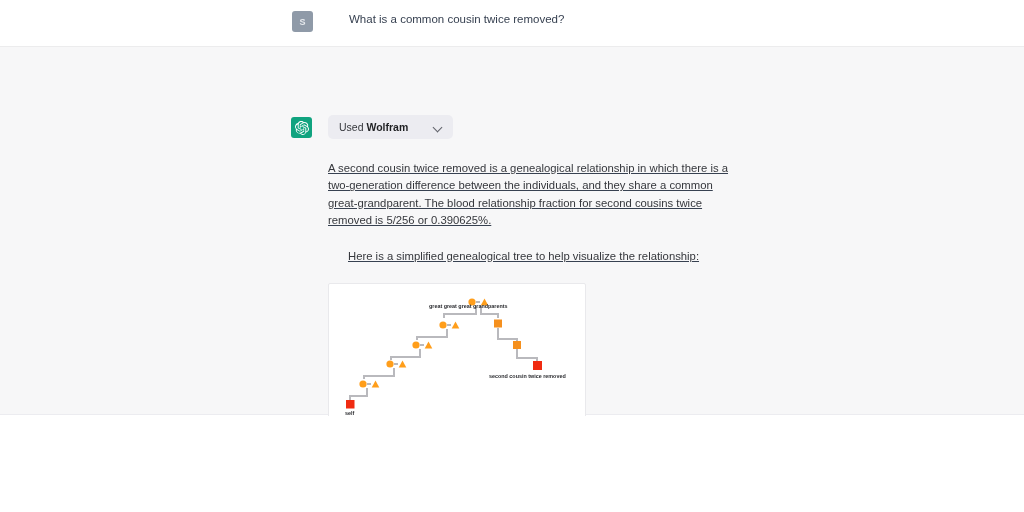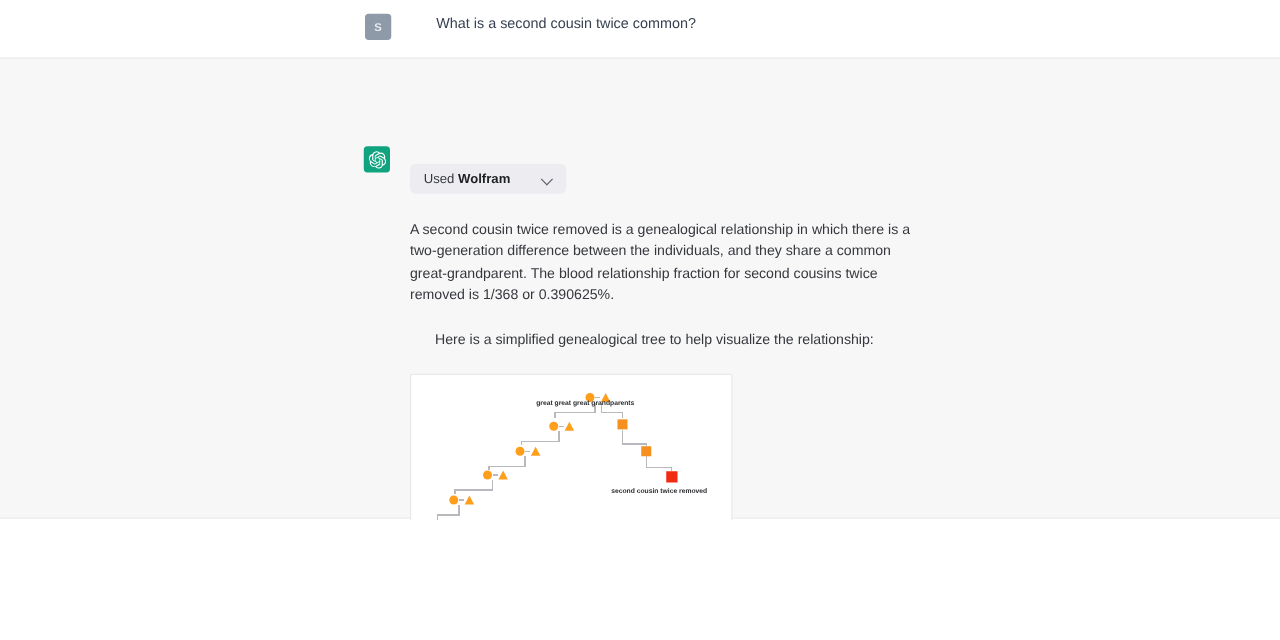--- a/index.html
+++ b/index.html
@@ -43,21 +43,21 @@
     border-top:1px solid #ececed;
     border-bottom:1px solid #ececf0;
     box-sizing:border-box;
   }
   .avatar-bot{
     position:absolute;left:291px;top:70px;
     width:21px;height:21px;border-radius:3px;
     background:#10a37f;
     display:flex;align-items:center;justify-content:center;
   }
-  .assistant-body{position:absolute;left:328px;top:84px;width:430px;}
+  .assistant-body{position:absolute;left:328px;top:68px;width:430px;text-decoration:underline;}
 
   .tool-pill{
     display:inline-flex;align-items:center;gap:26px;
     background:#ececf1;
     border-radius:5px;
     padding:6px 10px 6px 11px;
     font-size:10.5px;color:#35373c;
     cursor:pointer;
   }
   .tool-pill .lbl b{font-weight:700;color:#1f2023;}
@@ -96,40 +96,40 @@
 </head>
 <body>
 
 <div class="chat-scroll">
 
   <div class="turn-user">
     <div class="inner">
       <div class="avatar-user">
         <span>S</span>
       </div>
-      <div class="user-text">What is a second cousin twice common?</div>
+      <div class="user-text">What is a common cousin twice removed?</div>
     </div>
   </div>
 
   <div class="turn-assistant">
 
     <div class="avatar-bot">
       <svg width="14" height="14" viewBox="0 0 24 24" aria-hidden="true">
         <path fill="#ffffff" d="M22.28 9.82a5.98 5.98 0 0 0-.52-4.91 6.05 6.05 0 0 0-6.51-2.9A6 6 0 0 0 4.98 3.6a5.98 5.98 0 0 0-4 2.9 6.05 6.05 0 0 0 .74 7.1 5.98 5.98 0 0 0 .51 4.91 6.05 6.05 0 0 0 6.52 2.9A5.98 5.98 0 0 0 13.26 24a6.05 6.05 0 0 0 5.77-4.2 5.98 5.98 0 0 0 4-2.9 6.05 6.05 0 0 0-.75-7.08Zm-9.02 12.6a4.48 4.48 0 0 1-2.88-1.04l.14-.08 4.78-2.76a.79.79 0 0 0 .39-.68v-6.74l2.02 1.17a.07.07 0 0 1 .04.05v5.58a4.5 4.5 0 0 1-4.49 4.5ZM3.6 18.3a4.47 4.47 0 0 1-.54-3.01l.14.09 4.79 2.76a.77.77 0 0 0 .78 0l5.84-3.37v2.33a.08.08 0 0 1-.3.06L9.74 19.9a4.5 4.5 0 0 1-6.14-1.65ZM2.34 7.9a4.48 4.48 0 0 1 2.34-1.97V11.6a.77.77 0 0 0 .38.67l5.81 3.36-2.02 1.16a.08.08 0 0 1-.7.01L3.94 14a4.5 4.5 0 0 1-1.6-6.1Zm16.6 3.86-5.84-3.4L15.1 7.2a.08.08 0 0 1 .07 0l4.84 2.8a4.49 4.49 0 0 1-.68 8.1v-5.68a.8.8 0 0 0-.4-.66Zm2.01-3.02-.14-.09-4.78-2.79a.78.78 0 0 0-.79 0L9.4 9.23V6.9a.07.07 0 0 1 .03-.06l4.84-2.79a4.5 4.5 0 0 1 6.68 4.66ZM8.3 12.87l-2.02-1.17a.08.08 0 0 1-.04-.05V6.07a4.5 4.5 0 0 1 7.37-3.45l-.14.08L8.69 5.46a.79.79 0 0 0-.39.68v6.73Zm1.1-2.36 2.6-1.5 2.61 1.5v3l-2.6 1.5-2.61-1.5v-3Z"></path>
       </svg>
     </div>
 
     <div class="assistant-body">
 
       <div class="tool-pill">
         <span class="lbl"><span>Used </span><b>Wolfram</b></span>
         <span class="chev"></span>
       </div>
 
-      <p class="para p1">A second cousin twice removed is a genealogical relationship in which there is a two-generation difference between the individuals, and they share a common great-grandparent. The blood relationship fraction for second cousins twice removed is 1/368 or 0.390625%.</p>
+      <p class="para p1">A second cousin twice removed is a genealogical relationship in which there is a two-generation difference between the individuals, and they share a common great-grandparent. The blood relationship fraction for second cousins twice removed is 5/256 or 0.390625%.</p>
       <p class="para p2">Here is a simplified genealogical tree to help visualize the relationship:</p>
 
       
       <div class="tree-card">
         <svg width="256" height="152" viewBox="0 0 256 152">
           <g stroke="#b9b9bd" stroke-width="1.2" fill="none" shape-rendering="crispEdges">
 
             <path d="M147 18 h4"></path>
 
             <path d="M147 22 V30 H115 V34"></path>

